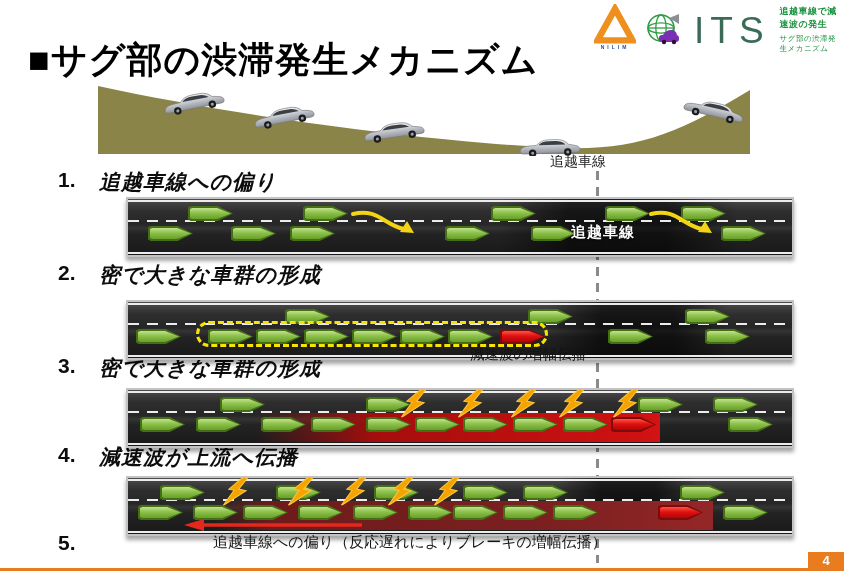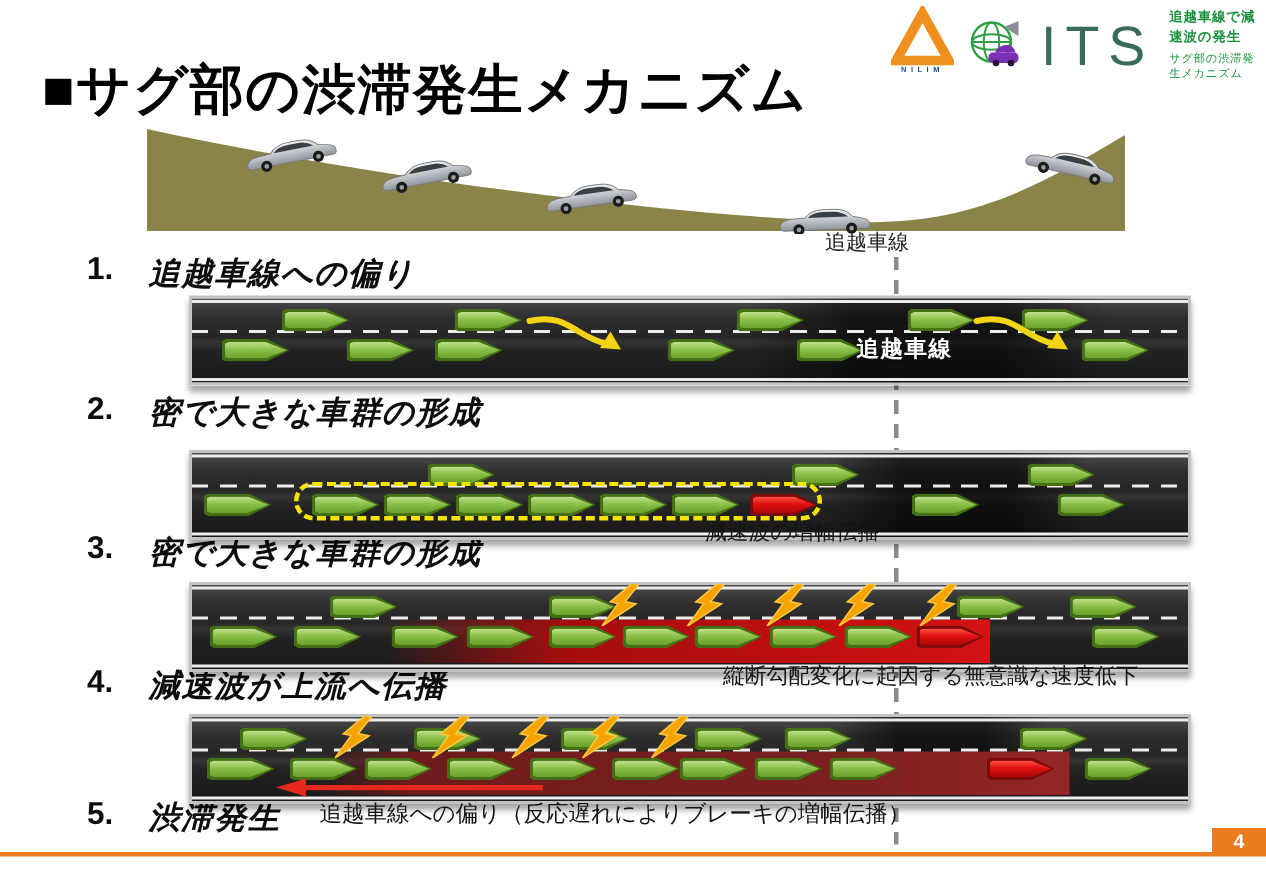--- a/index.html
+++ b/index.html
@@ -148,21 +148,20 @@
   <div class="step" style="top:354px">
     <span class="stepnum">3.</span>
     <span class="steptitle">密で大きな車群の形成</span>
   </div>
   <div class="step" style="top:443px">
     <span class="stepnum">4.</span>
     <span class="steptitle">減速波が上流へ伝播</span>
   </div>
   <div class="step" style="top:531px">
     <span class="stepnum">5.</span>
-    <span class="steptitle">渋滞発生</span>
   </div>
 
   <div id="roads-layer">
       <div class="road" style="top: 197px;">
         <div class="patch" style="left: 370px; width: 240px;"></div>
         <div class="centerline"></div>
         <div class="car lane1" style="left: 60px;"></div>
         <div class="car lane1" style="left: 175px;"></div>
         <div class="car lane1" style="left: 363px;"></div>
         <div class="car lane1" style="left: 477px;"></div>
@@ -268,21 +267,20 @@
         <svg class="bolt" width="22" height="32" viewBox="0 0 20 30" style="left:263px">
          <polygon points="13,0 2,14 7,14 0,30 18,12 11,12 17,0" fill="#f6a300" stroke="#fcc63a" stroke-width="1"></polygon>
        </svg>
         <svg class="bolt" width="22" height="32" viewBox="0 0 20 30" style="left:309px">
          <polygon points="13,0 2,14 7,14 0,30 18,12 11,12 17,0" fill="#f6a300" stroke="#fcc63a" stroke-width="1"></polygon>
        </svg>
       </div>
     </div>
 
   <div class="roadnote" style="left:470px;top:345px">減速波の増幅伝播</div>
-  <div class="roadnote" style="left:482px;top:441px">縦断勾配変化に起因する無意識な速度低下</div>
   <div class="amp-note">追越車線への偏り（反応遅れによりブレーキの増幅伝播）</div>
 
   <svg class="prop-arrow" width="185" height="14" viewBox="0 0 185 14">
     <line x1="180" y1="7" x2="18" y2="7" stroke="#e5281c" stroke-width="3.5"></line>
     <polygon points="2,7 22,1 22,13" fill="#e5281c"></polygon>
   </svg>
 
   <div class="footer-line"></div>
   <div class="page-box">4</div>
 

